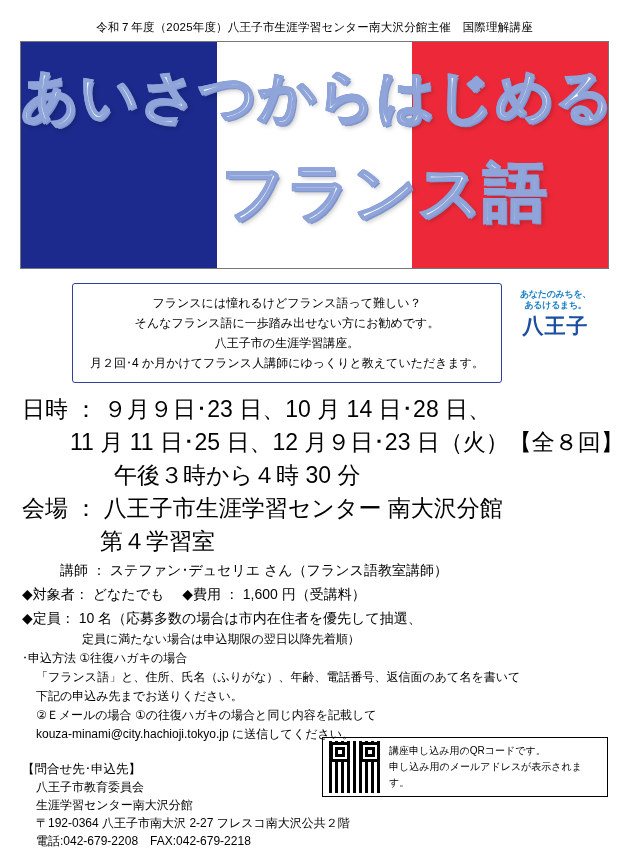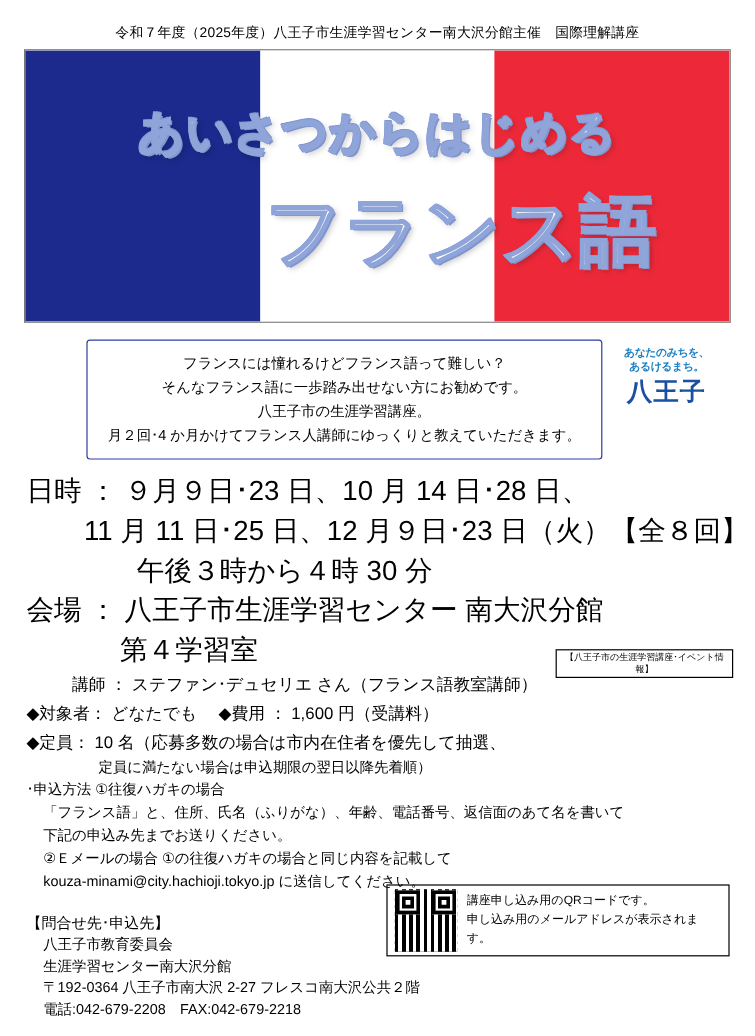--- a/index.html
+++ b/index.html
@@ -58,23 +58,22 @@
       2px 2px 0 #7e93cf,
       -1px -1px 0 #7e93cf,
       1px -1px 0 #7e93cf,
       -1px 1px 0 #7e93cf,
       3px 3px 5px rgba(0,0,0,0.25);
     letter-spacing:1px;
     white-space:nowrap;
   }
   .ttl1{
     top:24px;
-    font-size:38px;
+    font-size:57px;
     line-height:60px;
-    margin-top:14px;
   }
   .ttl2{
     top:118px;
     font-size:63px;
     line-height:66px;
     padding-left:70px;
   }
   
   .intro-row{
     display:flex;
@@ -280,21 +279,20 @@
     <div class="small ind">定員に満たない場合は申込期限の翌日以降先着順）</div>
 
     <div class="small">･申込方法 ①往復ハガキの場合</div>
     <div class="small" style="padding-left:14px;">「フランス語」と、住所、氏名（ふりがな）、年齢、電話番号、返信面のあて名を書いて</div>
     <div class="small" style="padding-left:14px;">下記の申込み先までお送りください。</div>
     <div class="small" style="padding-left:14px;">②Ｅメールの場合 ①の往復ハガキの場合と同じ内容を記載して</div>
     <div class="small" style="padding-left:14px;">kouza-minami@city.hachioji.tokyo.jp に送信してください。</div>
   </div>
 
   <div class="qr-note">
-    <div class="cap">【八王子市の生涯学習講座･イベント情報】</div>
   </div>
 
   <div class="qr-box">
     <div class="qimg"></div>
     <div class="qtext">
       <div>講座申し込み用のQRコードです。</div>
       <div>申し込み用のメールアドレスが表示されます。</div>
     </div>
   </div>
 

